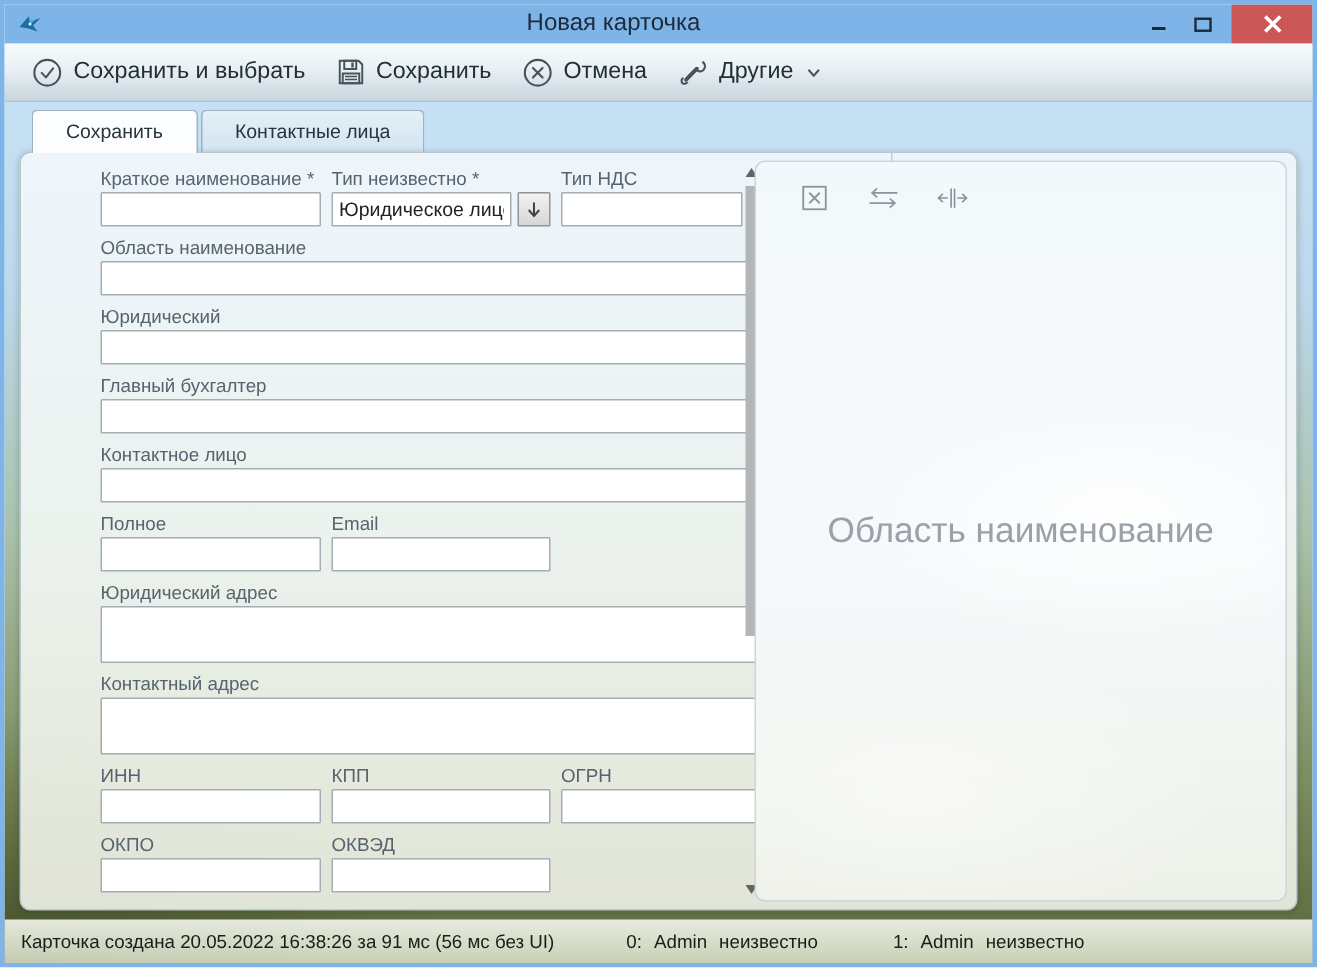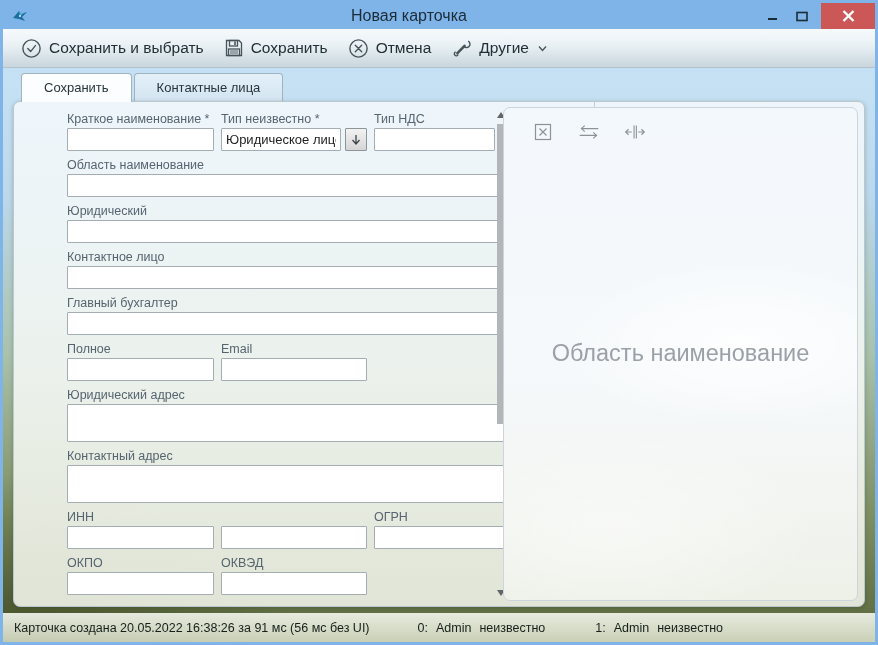--- a/index.html
+++ b/index.html
@@ -206,34 +206,34 @@
 
       <div class="frow">
         <div class="field">
           <label>Юридический</label>
           <input class="ti wfull" value="" style="">
         </div>
       </div>
 
       <div class="frow">
         <div class="field">
+          <label>Главный бухгалтер</label>
+          <input class="ti wfull" value="" style="">
+        </div>
+      </div>
+
+      <div class="frow">
+        <div class="field">
           <label>Контактное лицо</label>
           <input class="ti wfull" value="" style="">
         </div>
       </div>
 
       <div class="frow">
         <div class="field">
-          <label>Главный бухгалтер</label>
-          <input class="ti wfull" value="" style="">
-        </div>
-      </div>
-
-      <div class="frow">
-        <div class="field">
           <label>Полное</label>
           <input class="ti w147" value="" style="">
         </div>
         <div class="field">
           <label>Email</label>
           <input class="ti w146" value="" style="">
         </div>
       </div>
 
       <div class="frow">
@@ -249,20 +249,21 @@
           <textarea class="ti ta wfull" style=""></textarea>
         </div>
       </div>
 
       <div class="frow">
         <div class="field">
           <label>ИНН</label>
           <input class="ti w147" value="" style="">
         </div>
         <div class="field">
+          <label>КПП</label>
           <input class="ti w146" value="" style="">
         </div>
         <div class="field">
           <label>ОГРН</label>
           <input class="ti w149" value="" style="">
         </div>
       </div>
 
       <div class="frow">
         <div class="field">

